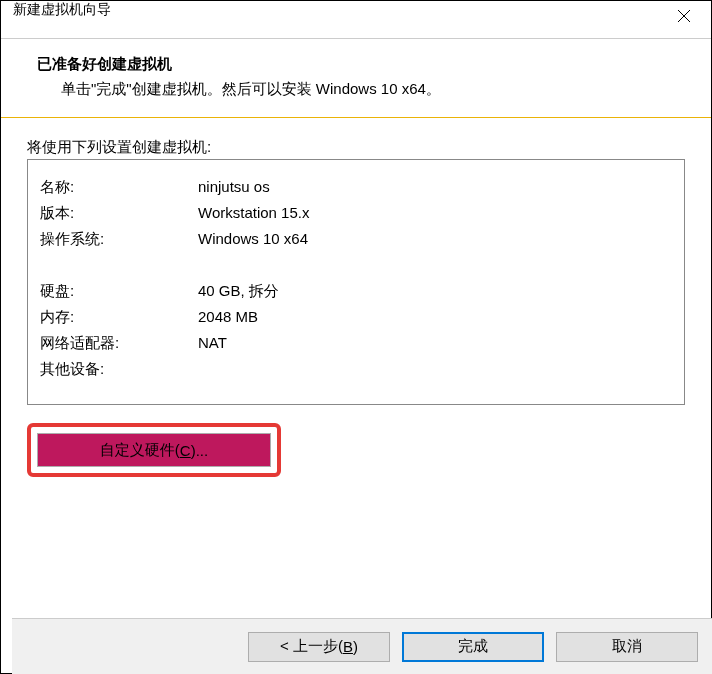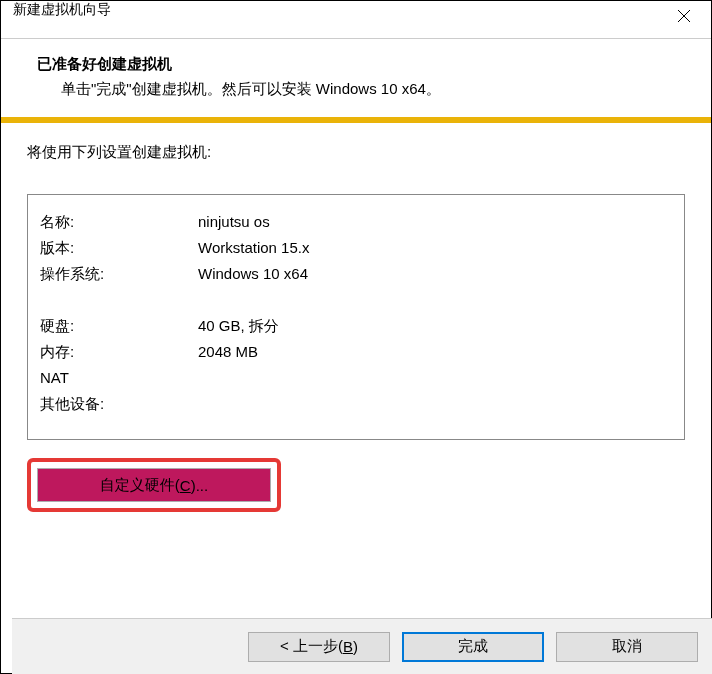--- a/index.html
+++ b/index.html
@@ -20,28 +20,28 @@
       border-bottom: 1px solid #ccc;
     }
     .close-btn {
       width: 46px; height: 30px;
       display: flex; align-items: center; justify-content: center;
       cursor: pointer;
     }
     .close-btn svg { width: 12px; height: 12px; }
     .header {
       padding: 16px 36px 18px 36px;
-      border-bottom: 6px solid #eab308;
+      border-bottom: 1px solid #eab308;
     }
     .header-title { font-size: 15px; font-weight: bold; margin-bottom: 6px; }
     .header-sub { font-size: 15px; padding-left: 24px; }
     .content {
       padding: 20px 26px 0 26px;
     }
-    .intro { font-size: 15px; margin-bottom: 32px; }
+    .intro { font-size: 15px; margin-bottom: 2px; }
     .settings-box {
       border: 1px solid #888;
       padding: 14px 16px 22px 12px;
       background: #fff;
     }
     .row {
       display: flex;
       line-height: 26px;
       font-size: 15px;
     }
@@ -135,20 +135,21 @@
     <div class="spacer"></div>
     <div class="row">
         <div class="row-label">硬盘:</div>
         <div class="row-value">40 GB, 拆分</div>
       </div>
     <div class="row">
         <div class="row-label">内存:</div>
         <div class="row-value">2048 MB</div>
       </div>
     <div class="row">
+        <div class="row-label">网络适配器:</div>
         <div class="row-value">NAT</div>
       </div>
     <div class="row">
         <div class="row-label">其他设备:</div>
       </div>
   </div>
 
   <div class="highlight-wrap">
     <button class="customize-btn">
       <span>自定义硬件(</span>

